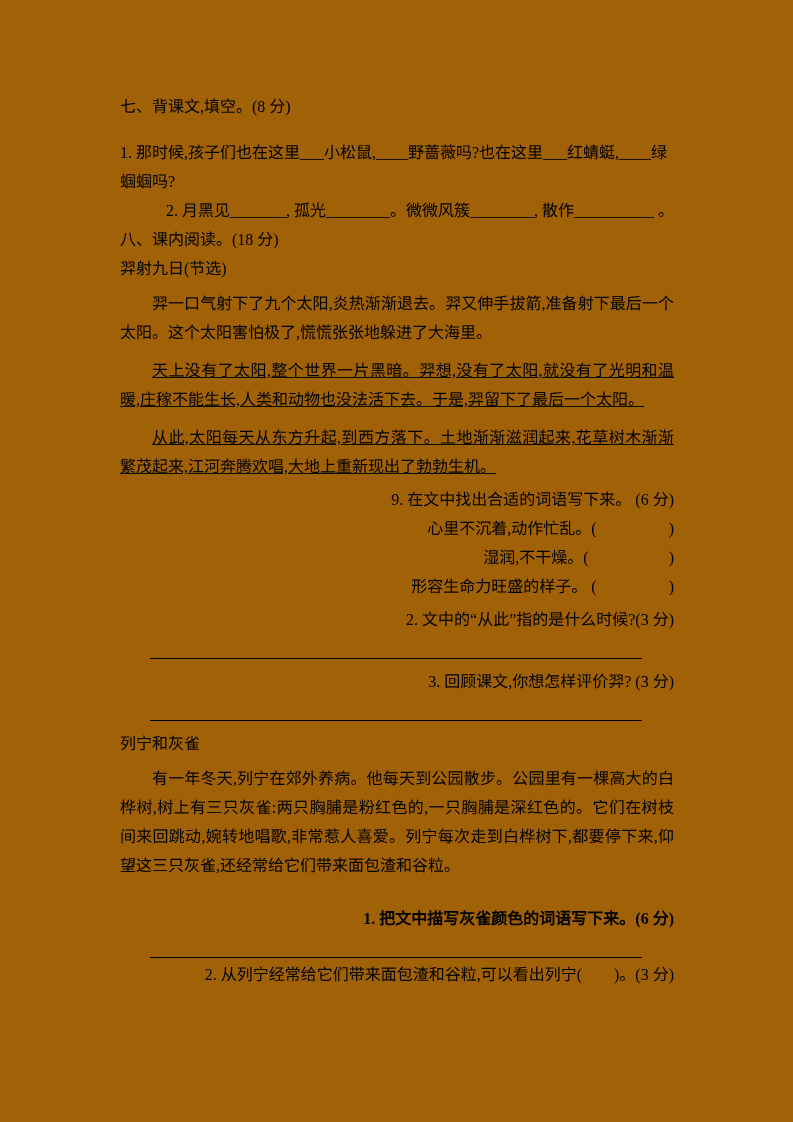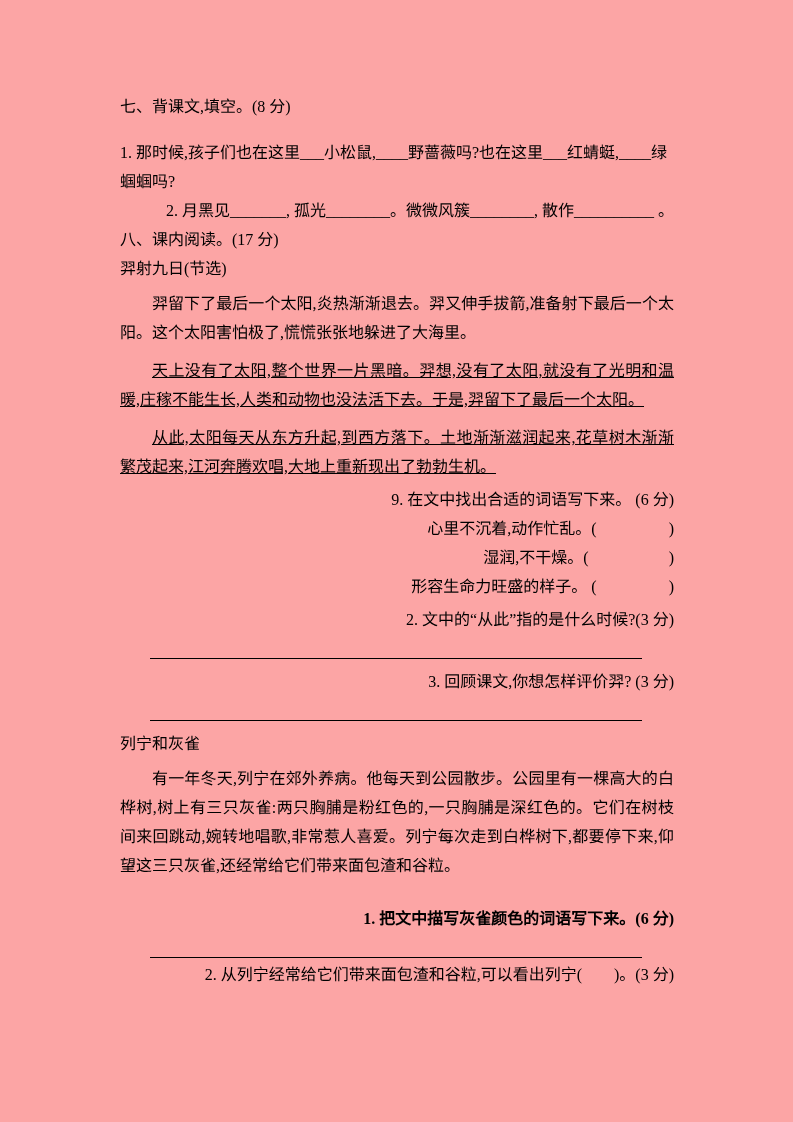--- a/index.html
+++ b/index.html
@@ -7,21 +7,21 @@
   body {
     width: 793px;
     height: 1122px;
     background: #ffffff;
     font-family: "Liberation Serif", "DejaVu Serif", serif;
   }
   .page {
     position: relative;
     width: 793px;
     height: 1122px;
-    background: #fca5a5;
+    background: #a16207;
     color: #000000;
     overflow: hidden;
   }
   .content {
     position: absolute;
     left: 120px;
     top: 92px;
     width: 554px;
     font-size: 16px;
     line-height: 29px;
@@ -51,23 +51,23 @@
 </head>
 <body>
 
 <div class="page">
   <div class="content">
 
     <div class="line">七、背课文,填空。(8 分)</div>
     <div class="line mt-a">1. 那时候,孩子们也在这里___小松鼠,____野蔷薇吗?也在这里___红蜻蜓,____绿蝈蝈吗?</div>
     <div class="line indent1">2. 月黑见_______, 孤光________。微微风簇________, 散作__________ 。</div>
 
-    <div class="line">八、课内阅读。(17 分)</div>
+    <div class="line">八、课内阅读。(18 分)</div>
     <div class="line passage-title">羿射九日(节选)</div>
-    <p class="para mt-b">羿留下了最后一个太阳,炎热渐渐退去。羿又伸手拔箭,准备射下最后一个太阳。这个太阳害怕极了,慌慌张张地躲进了大海里。</p>
+    <p class="para mt-b">羿一口气射下了九个太阳,炎热渐渐退去。羿又伸手拔箭,准备射下最后一个太阳。这个太阳害怕极了,慌慌张张地躲进了大海里。</p>
     <p class="para mt-c">天上没有了太阳,整个世界一片黑暗。羿想,没有了太阳,就没有了光明和温暖,庄稼不能生长,人类和动物也没法活下去。于是,羿留下了最后一个太阳。</p>
     <p class="para mt-c">从此,太阳每天从东方升起,到西方落下。土地渐渐滋润起来,花草树木渐渐繁茂起来,江河奔腾欢唱,大地上重新现出了勃勃生机。</p>
     <div class="line indent1 mt-d">9. 在文中找出合适的词语写下来。 (6 分)</div>
     <div class="line indent1">心里不沉着,动作忙乱。(&nbsp;&nbsp;&nbsp;&nbsp;&nbsp;&nbsp;&nbsp;&nbsp;&nbsp;&nbsp;&nbsp;&nbsp;&nbsp;&nbsp;&nbsp;&nbsp;&nbsp;&nbsp;)</div>
     <div class="line indent1">湿润,不干燥。(&nbsp;&nbsp;&nbsp;&nbsp;&nbsp;&nbsp;&nbsp;&nbsp;&nbsp;&nbsp;&nbsp;&nbsp;&nbsp;&nbsp;&nbsp;&nbsp;&nbsp;&nbsp;&nbsp;&nbsp;)</div>
     <div class="line indent1">形容生命力旺盛的样子。 (&nbsp;&nbsp;&nbsp;&nbsp;&nbsp;&nbsp;&nbsp;&nbsp;&nbsp;&nbsp;&nbsp;&nbsp;&nbsp;&nbsp;&nbsp;&nbsp;&nbsp;&nbsp;)</div>
     <div class="line indent1 mt-d">2. 文中的“从此”指的是什么时候?(3 分)</div>
     <div class="answer-line"></div>
     <div class="line indent1">3. 回顾课文,你想怎样评价羿? (3 分)</div>
     <div class="answer-line"></div>

